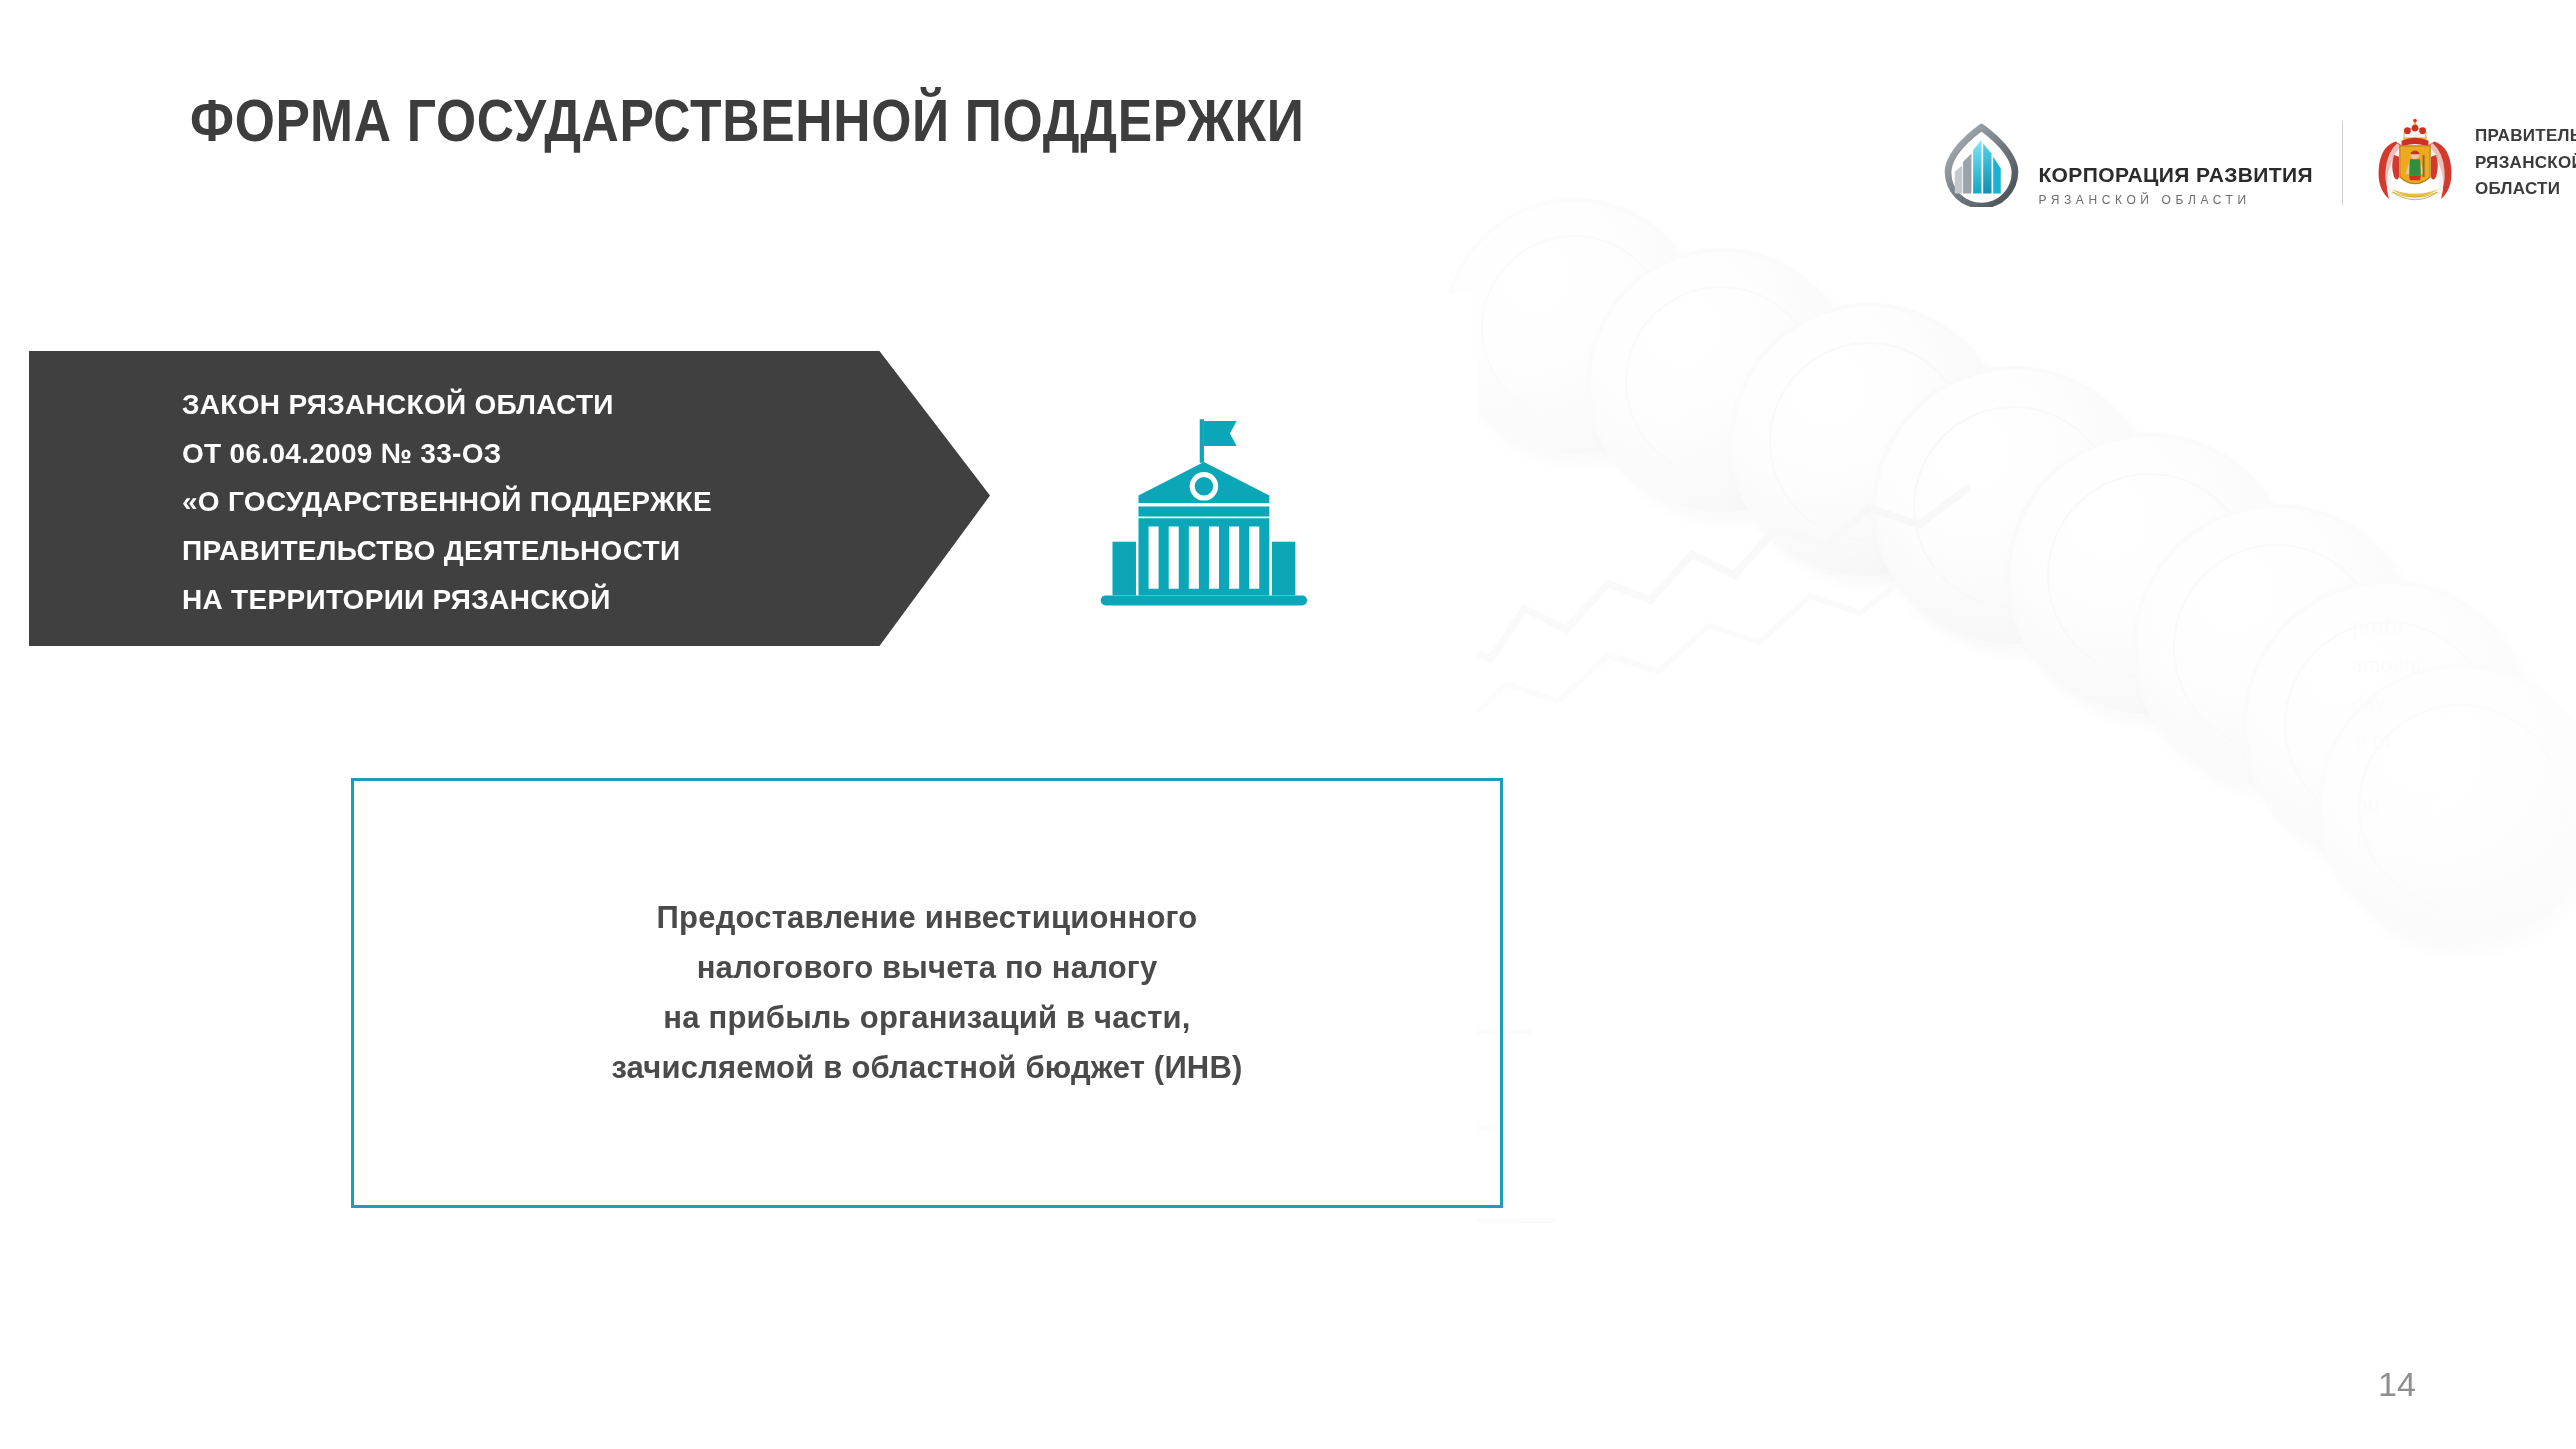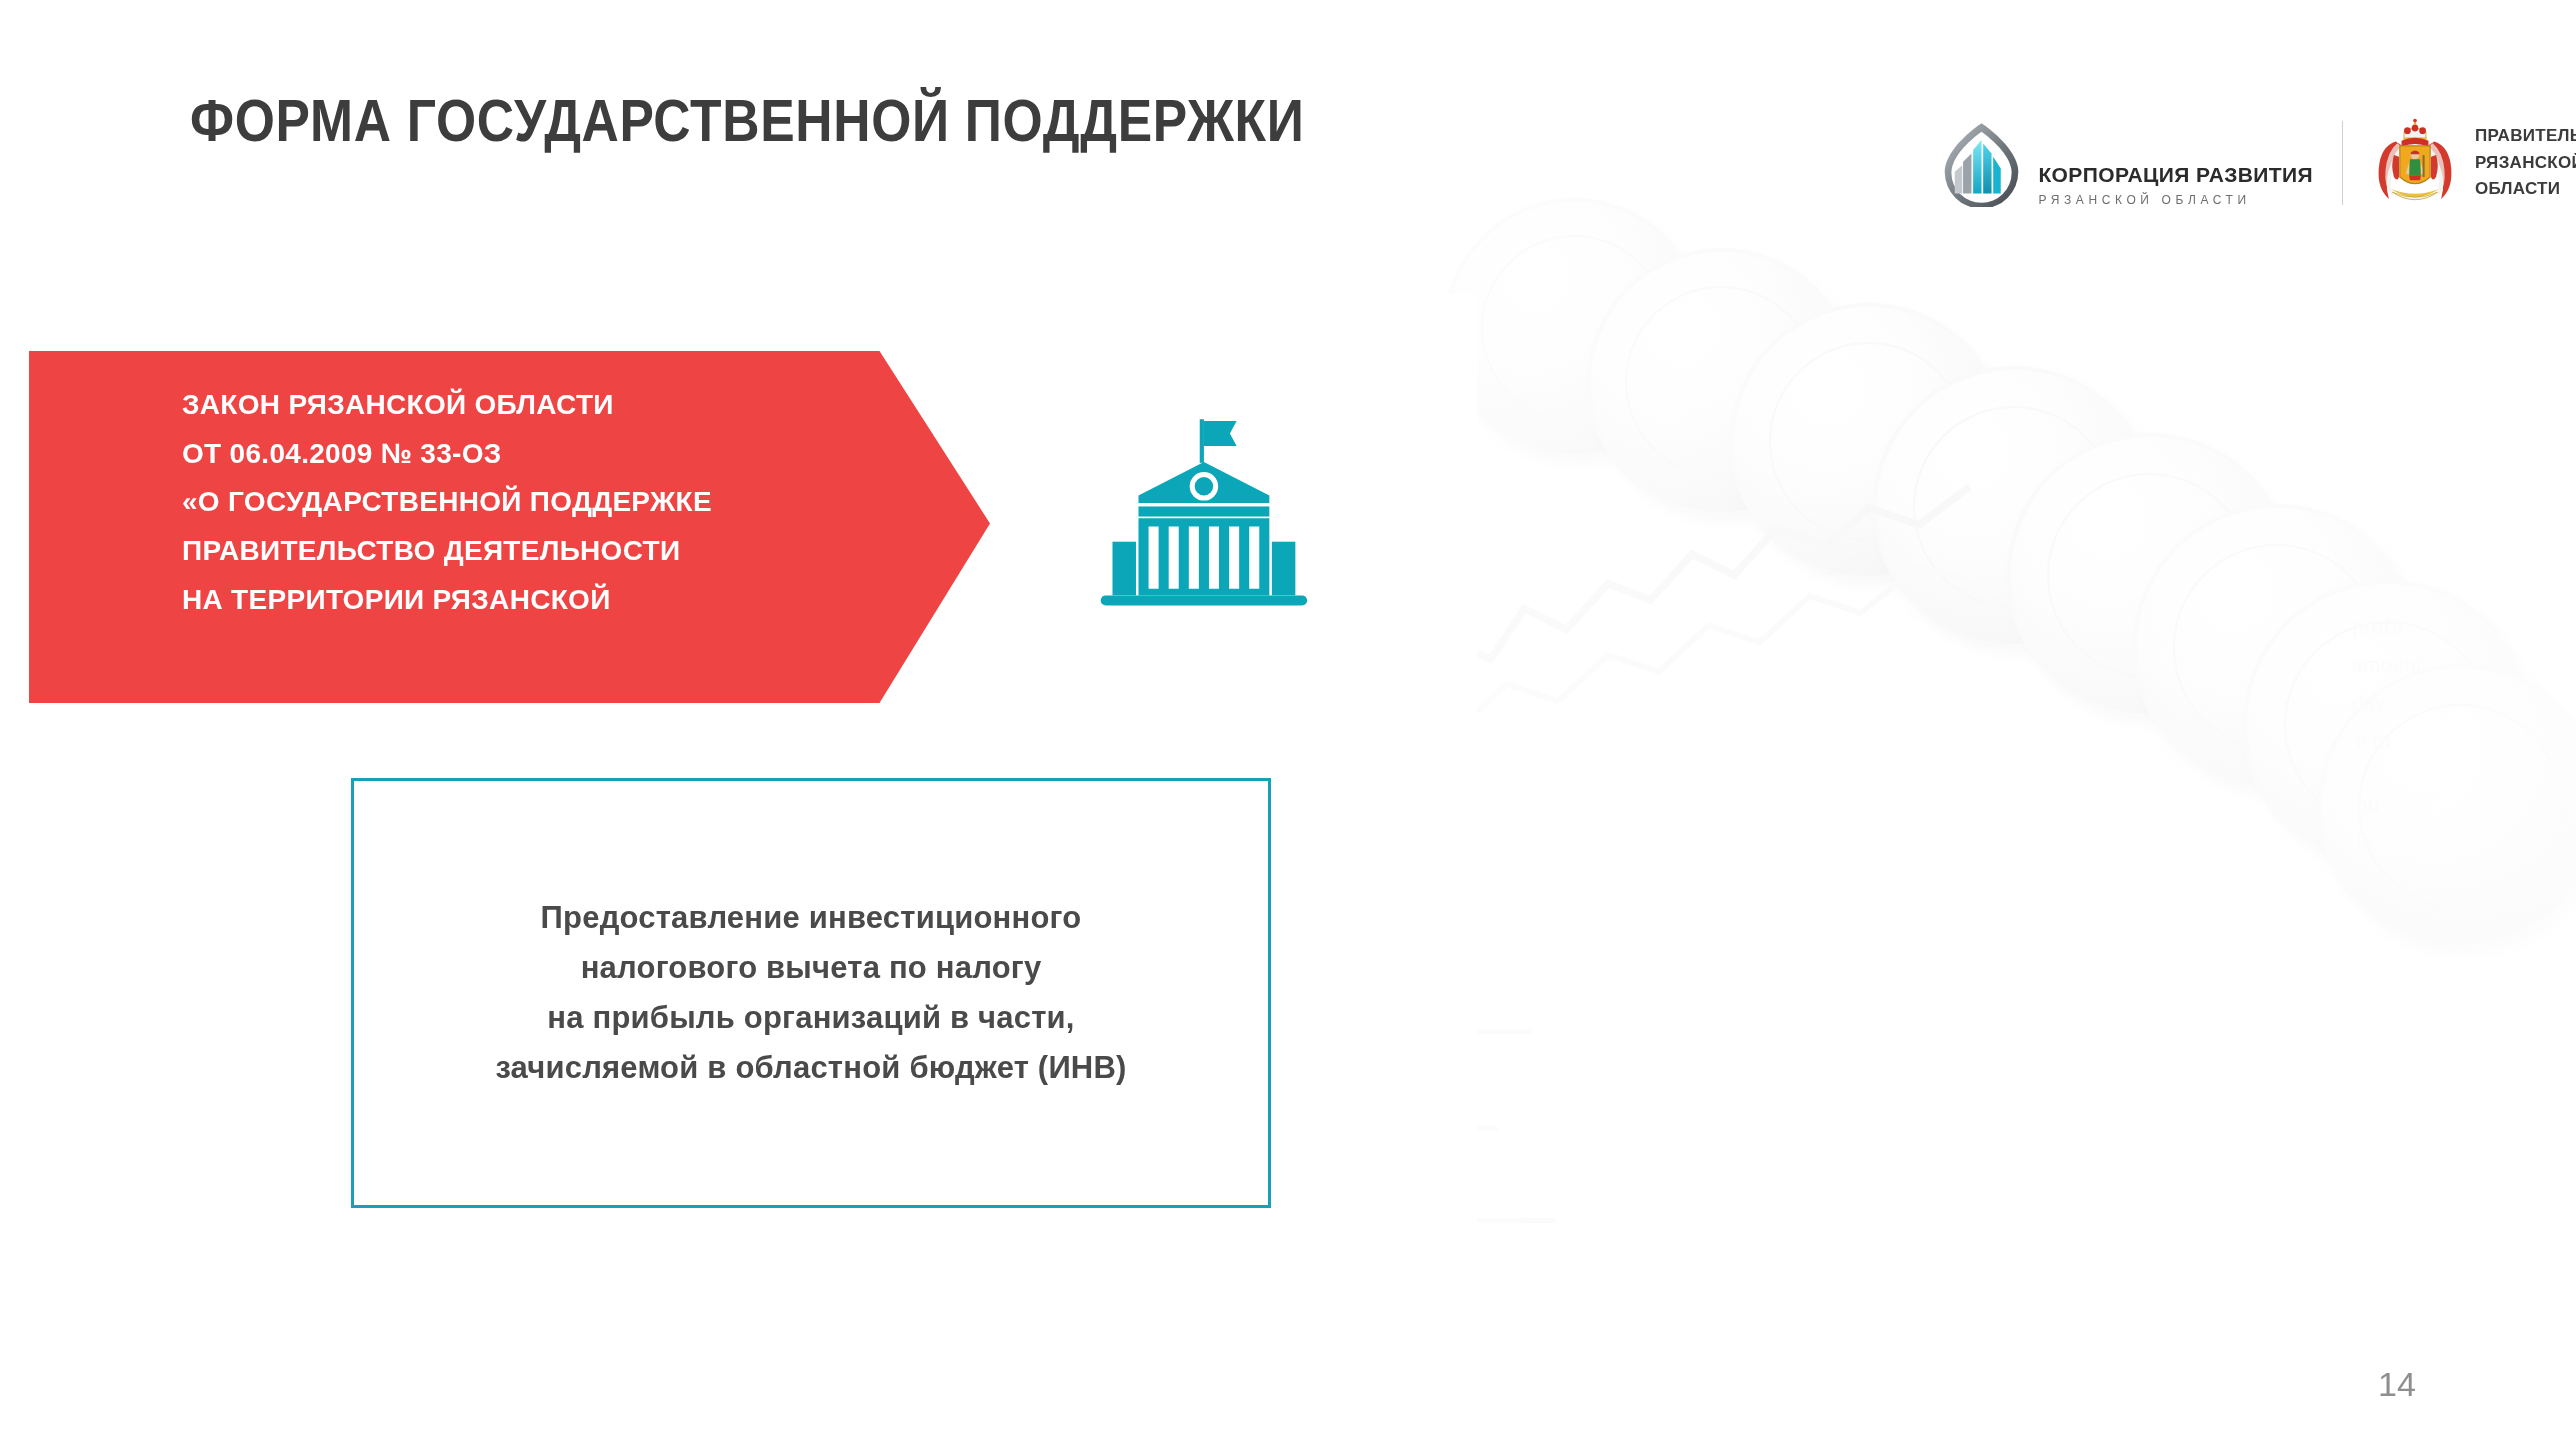--- a/index.html
+++ b/index.html
@@ -151,22 +151,22 @@
     height: 1015px;
     background: #ffffff;
   }
 
   
   .law-banner {
     position: absolute;
     left: 0;
     top: 351px;
     width: 961px;
-    height: 352px;
-    background: #ef4444;
+    height: 295px;
+    background: #404040;
     clip-path: polygon(0 0, 88.5% 0, 100% 49%, 88.5% 100%, 0 100%);
   }
   .law-banner-text {
     position: absolute;
     left: 153px;
     top: 30px;
     right: 118px;
     color: #ffffff;
     font-size: 28px;
     font-weight: bold;
@@ -182,21 +182,21 @@
     top: 409px;
     width: 255px;
     height: 205px;
   }
 
   
   .measure-box {
     position: absolute;
     left: 322px;
     top: 778px;
-    width: 920px;
+    width: 1152px;
     height: 430px;
     border: 3.4px solid #1aa0b4;
     box-sizing: border-box;
     display: flex;
     align-items: center;
     justify-content: center;
   }
   .measure-text {
     color: #4a4a4a;
     font-size: 31px;

